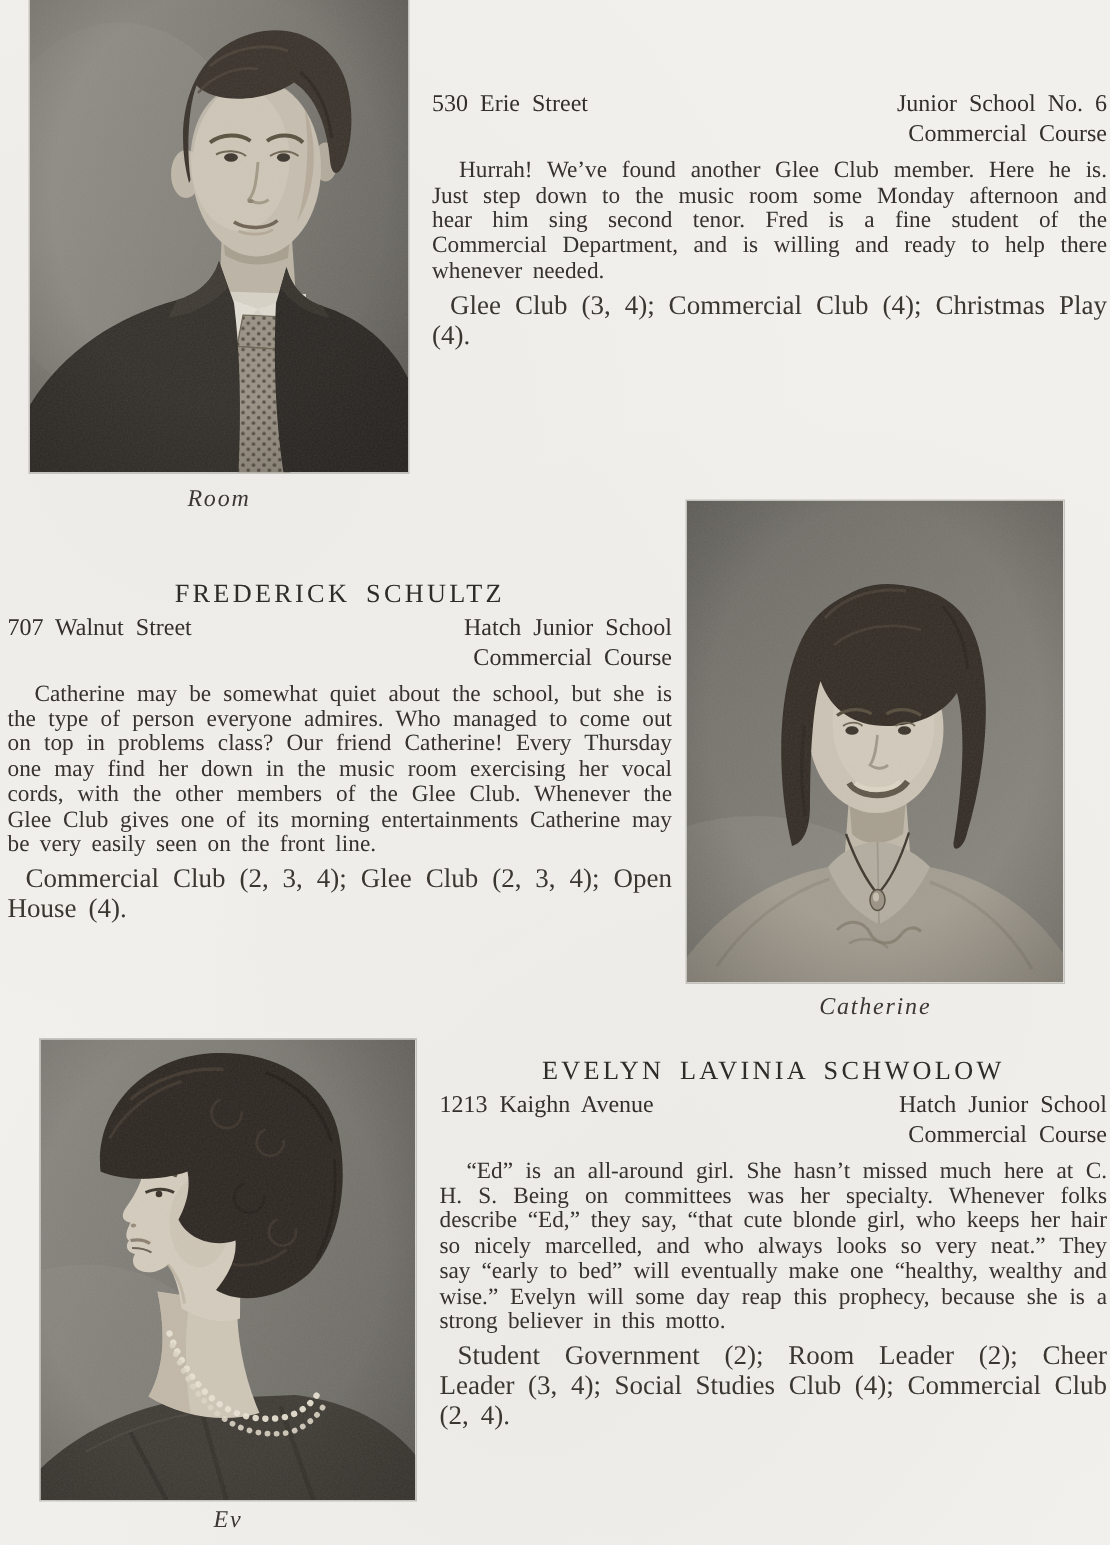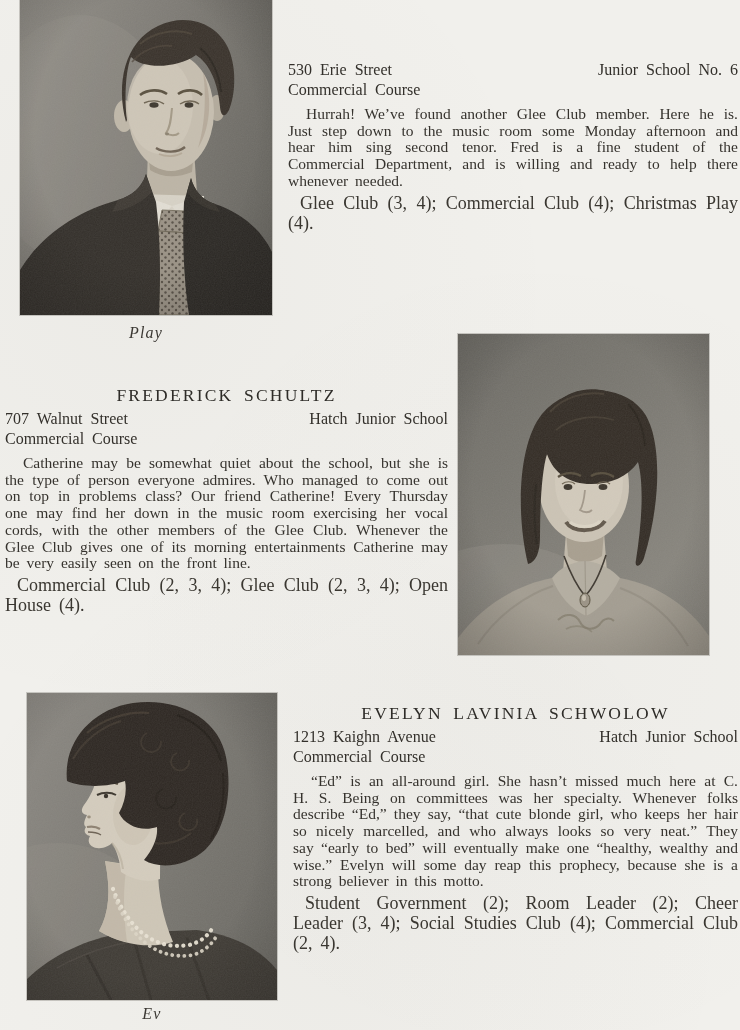--- a/index.html
+++ b/index.html
@@ -46,21 +46,21 @@
     letter-spacing:2.2px; word-spacing:4px;
     color:#2e2c28;
   }
   .addr-row {
     display:flex; justify-content:space-between;
     font-size:16px; word-spacing:4px; line-height:1.25;
     color:#33302b;
     text-align:right;
   }
   .course {
-    text-align:left; font-size:16px; word-spacing:4px;
+    text-align:right; font-size:16px; word-spacing:4px;
     margin:1px 0 7px 0; color:#33302b;
   }
   .desc {
     margin:0; text-align:justify; text-indent:18px;
     font-size:15.5px; line-height:1.08; word-spacing:3px;
     color:#36332e;
   }
   .acts {
     margin:3px 0 0 0; text-align:justify; text-indent:12px;
     font-size:18px; line-height:1.12; word-spacing:3.5px;
@@ -123,21 +123,21 @@
       <path d="M160,104 C166,100 174,100 179,104" stroke="#6e6452" stroke-width="1.4" fill="none"></path>
       <ellipse cx="169" cy="105" rx="4.4" ry="2.8" fill="#3c362d"></ellipse>
       <path d="M152,108 C151,120 150,128 146,133 C150,136 156,136 159,133" stroke="#a39986" stroke-width="2" fill="none"></path>
       <ellipse cx="147" cy="134" rx="2" ry="1.4" fill="#8c8270"></ellipse>
       <path d="M136,148 C144,153 158,153 165,147" stroke="#6e6253" stroke-width="2.4" fill="none"></path>
       <path d="M139,154 C146,157 156,157 162,153" stroke="#b0a491" stroke-width="1.8" fill="none" opacity="0.8"></path>
       <rect width="252" height="315" fill="url(#fvig)"></rect>
       <rect width="252" height="315" filter="url(#fgrain)" opacity="0.55"></rect>
     </svg>
   </figure>
-  <div class="caption cap-fred">Play</div>
+  <div class="caption cap-fred">Room</div>
 
   <section class="entry entry-1">
     <div class="addr-row">
       <span>530 Erie Street</span>
       <span>Junior School No. 6</span>
     </div>
     <div class="course">Commercial Course</div>
     <p class="desc">Hurrah!  We’ve found another Glee Club member. Here he is.  Just step down to the music room some Monday afternoon and hear him sing second tenor.  Fred is a fine student of the Commercial Department, and is willing and ready to help there whenever needed.</p>
     <p class="acts">Glee Club (3, 4); Commercial Club (4); Christmas Play (4).</p>
   </section>
@@ -197,20 +197,21 @@
       <ellipse cx="145" cy="153" rx="4.4" ry="2.9" fill="#3a342b"></ellipse>
       <path d="M104,150 C108,147 114,147 117,150" stroke="#6e6452" stroke-width="1.2" fill="none"></path>
       <path d="M139,150 C143,147 149,147 152,150" stroke="#6e6452" stroke-width="1.2" fill="none"></path>
       <path d="M127,156 C126,166 125,172 122,176 C126,179 131,179 134,176" stroke="#a2988a" stroke-width="1.8" fill="none"></path>
       <path d="M108,188 C115,199 139,199 147,187" stroke="#61574a" stroke-width="4" fill="none"></path>
       <path d="M112,188 C119,194 136,194 142,187" stroke="#ddd6c6" stroke-width="3" fill="none"></path>
       <rect width="251" height="321" fill="url(#cvig)"></rect>
       <rect width="251" height="321" filter="url(#cgrain)" opacity="0.55"></rect>
     </svg>
   </figure>
+  <div class="caption cap-catherine">Catherine</div>
 
   <figure class="photo photo-ev">
     <svg viewBox="0 0 250 307" width="250" height="307">
       <defs>
         <linearGradient id="ebg" x1="0" y1="0" x2="1" y2="0.5">
           <stop offset="0" stop-color="#8b8882"></stop>
           <stop offset="1" stop-color="#6f6d67"></stop>
         </linearGradient>
         <radialGradient id="evig" cx="0.45" cy="0.45" r="0.85">
           <stop offset="0.55" stop-color="#141210" stop-opacity="0"></stop>

